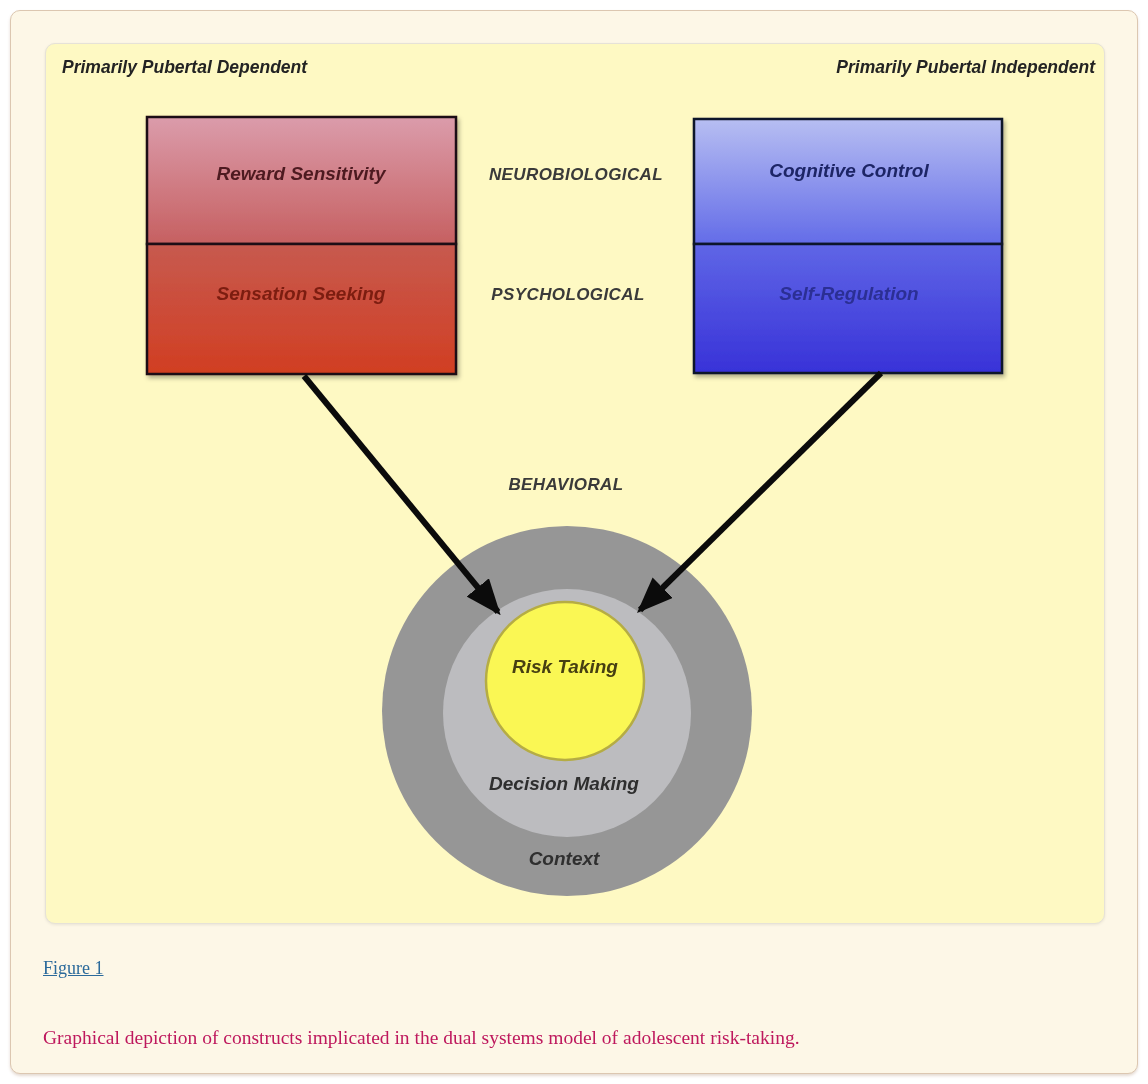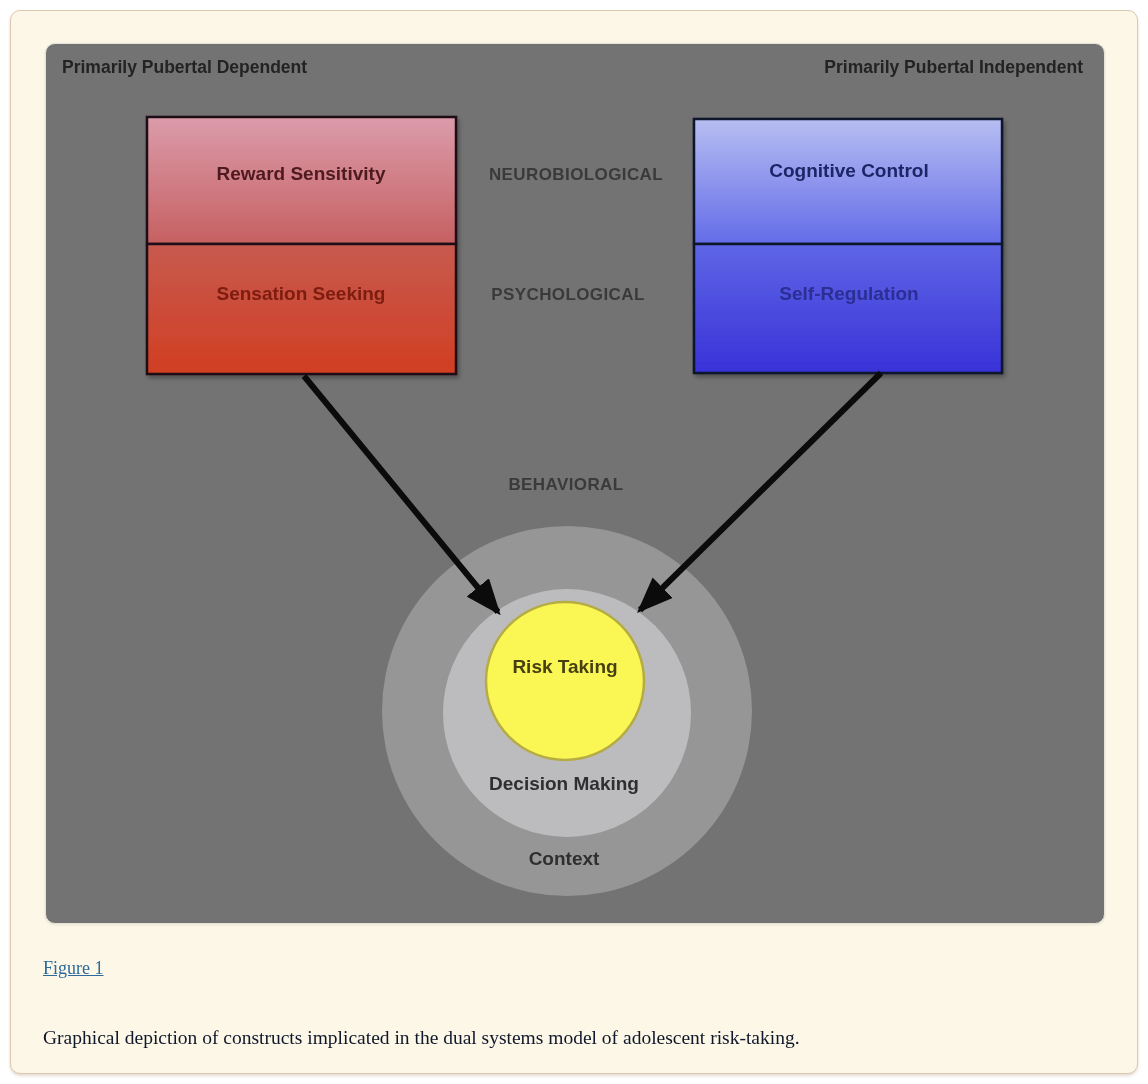--- a/index.html
+++ b/index.html
@@ -20,36 +20,37 @@
     border: 1px solid #dcc7b1;
     border-radius: 10px;
     box-shadow: 0 2px 3px rgba(150, 110, 80, 0.25);
   }
   .figure-panel {
     position: absolute;
     left: 34px;
     top: 32px;
     width: 1058px;
     height: 879px;
-    background: #737373;
+    background: #fef9c3;
     border: 1px solid #e6e2d8;
     border-radius: 10px;
     box-shadow: 0 1px 3px rgba(0, 0, 0, 0.08);
     overflow: hidden;
     cursor: pointer;
+    font-style: italic;
   }
   .fig-heading {
     position: absolute;
     top: 13px;
     font-weight: bold;
     font-size: 17.5px;
     color: #232323;
   }
   .fig-heading.left  { left: 16px; }
-  .fig-heading.right { right: 21px; }
+  .fig-heading.right { right: 9px; }
   .diagram-svg {
     position: absolute;
     left: 0;
     top: 0;
     width: 1058px;
     height: 879px;
   }
   .diagram-svg text {
     font-family: "Liberation Sans", sans-serif;
     font-weight: bold;
@@ -72,21 +73,21 @@
     text-decoration: underline;
     cursor: pointer;
   }
   .figure-caption {
     position: absolute;
     left: 32px;
     top: 996px;
     width: 1040px;
     font-family: "Liberation Serif", serif;
     font-size: 19.5px;
-    color: #0f172a;
+    color: #be185d;
   }
 </style>
 </head>
 <body>
 
 <div class="figure-card">
 
   <div class="figure-panel">
 
     <div class="fig-heading left">Primarily Pubertal Dependent</div>

